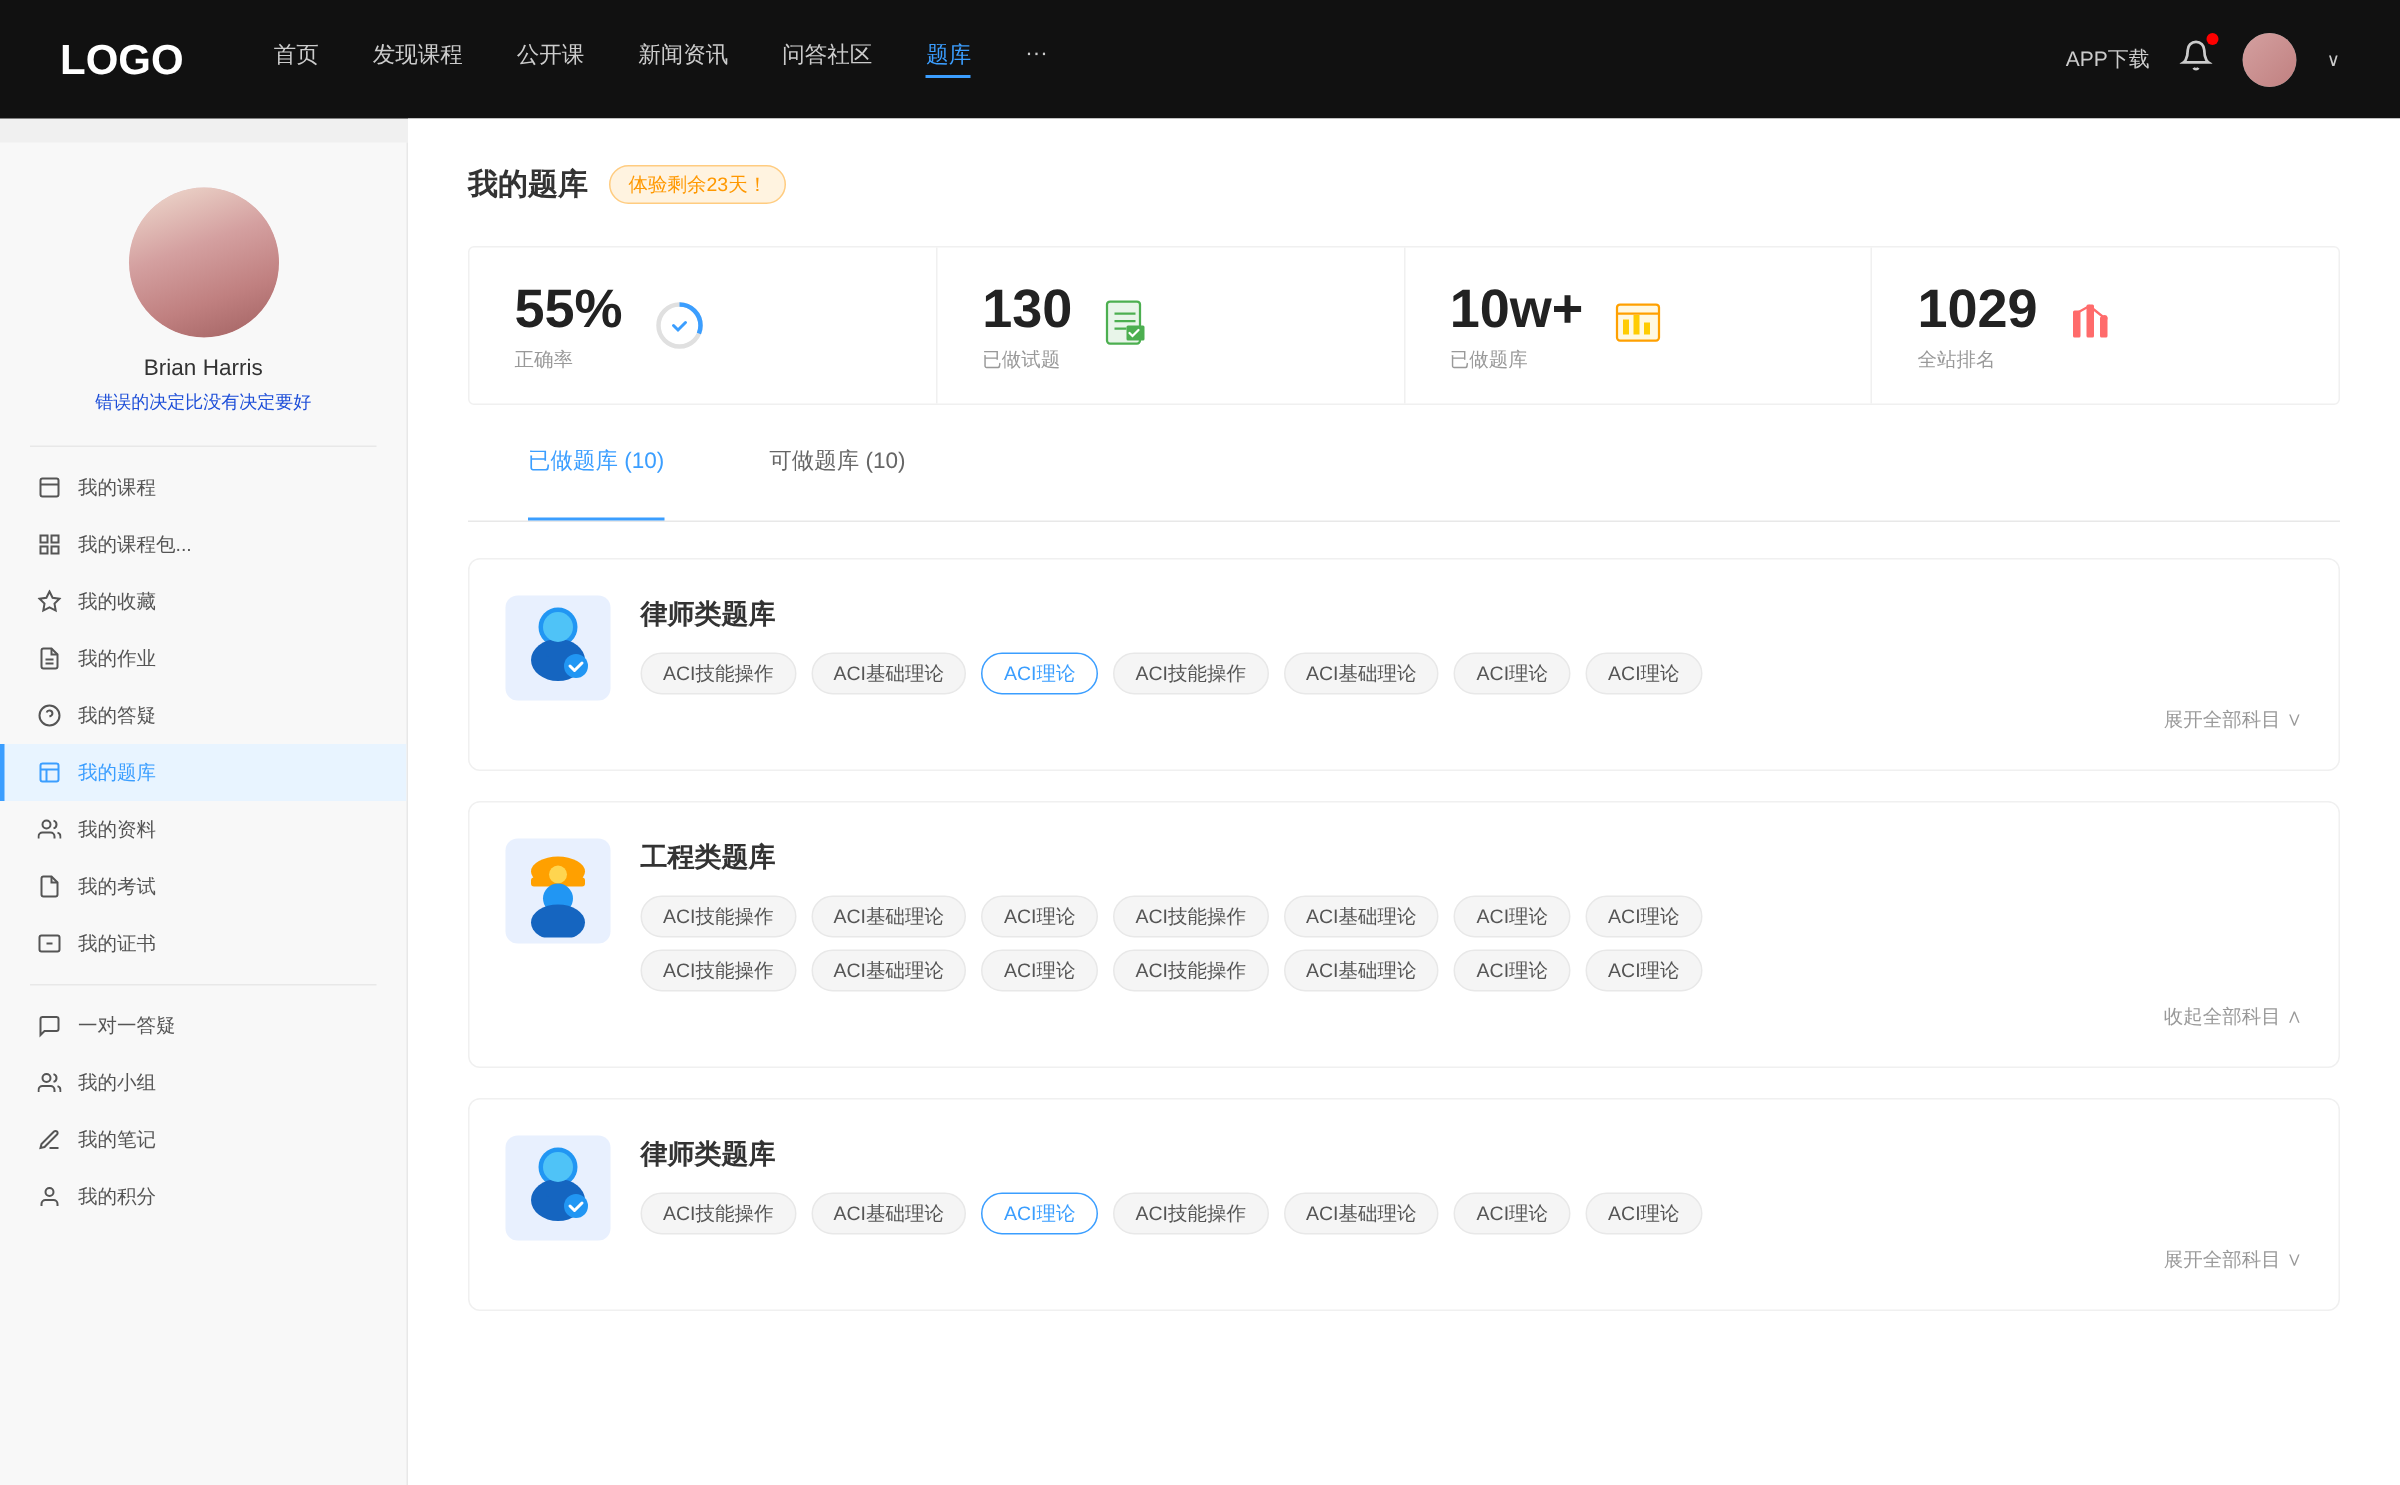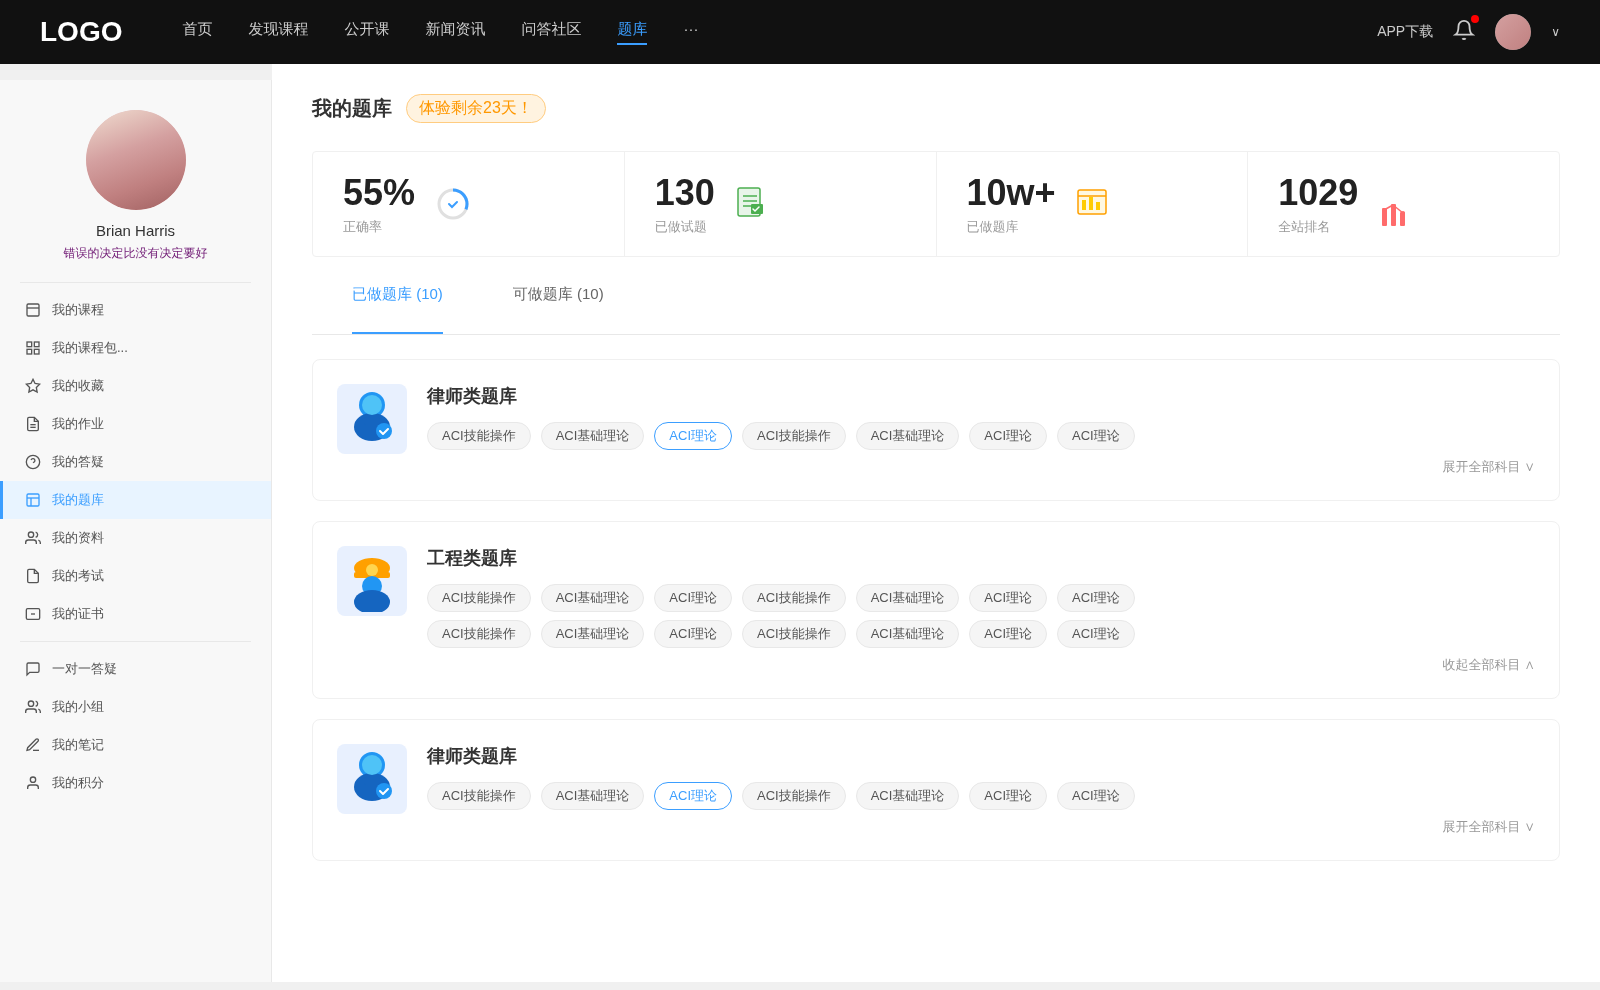--- a/index.html
+++ b/index.html
@@ -1,20 +1,20 @@
 <!DOCTYPE html>
 <html><head>
   <meta charset="utf-8">
   <style>
     * { margin: 0; padding: 0; box-sizing: border-box; }
     body { font-family: -apple-system, BlinkMacSystemFont, "PingFang SC", "Microsoft YaHei", sans-serif; background: #f0f0f0; width: 1600px; height: 990px; overflow: hidden; }
 
     
     .navbar {
-      width: 100%; height: 64px; background: #111; display: flex; align-items: center; padding: 0 40px;
+      width: 100%; height: 79px; background: #111; display: flex; align-items: center; padding: 0 40px;
     }
     .navbar-logo { color: white; font-size: 28px; font-weight: bold; margin-right: 60px; }
     .navbar-nav { display: flex; gap: 36px; flex: 1; }
     .nav-item { color: #ccc; font-size: 15px; cursor: pointer; }
     .nav-item.active { color: #3b9eff; border-bottom: 2px solid #3b9eff; padding-bottom: 4px; }
     .navbar-right { display: flex; align-items: center; gap: 20px; }
     .app-download { color: #ccc; font-size: 14px; cursor: pointer; margin-left: 21px; }
     .bell-icon { position: relative; cursor: pointer; }
     .bell-badge { position: absolute; top: -4px; right: -4px; background: red; width: 8px; height: 8px; border-radius: 50%; }
     .avatar-circle { width: 36px; height: 36px; border-radius: 50%; background: #888; overflow: hidden; display: flex; align-items: center; justify-content: center; cursor: pointer; }
@@ -23,42 +23,42 @@
 
     
     .main-layout { display: flex; height: calc(990px - 72px); }
 
     
     .sidebar { width: 272px; background: #f8f8f8; border-right: 1px solid #e8e8e8; padding: 0; flex-shrink: 0; overflow-y: auto; margin-top: 16px; }
     .profile-section { display: flex; flex-direction: column; align-items: center; padding: 30px 20px 20px; }
     .avatar-large { width: 100px; height: 100px; border-radius: 50%; background: linear-gradient(135deg, #e8c8c8, #d4a0a0); overflow: hidden; margin-bottom: 12px; }
     .avatar-large-img { width: 100%; height: 100%; background: linear-gradient(160deg, #f0ddd0 0%, #d4a0a0 40%, #c08080 70%, #a06060 100%); border-radius: 50%; }
     .user-name { font-size: 15px; color: #333; font-weight: 500; margin-bottom: 6px; }
-    .user-motto { font-size: 12px; color: #701a75; text-align: center; }
+    .user-motto { font-size: 12px; color: #1d4ed8; text-align: center; }
     .sidebar-divider { height: 1px; background: #e8e8e8; margin: 0 20px; }
     .sidebar-menu { padding: 8px 0; }
     .sidebar-item { display: flex; align-items: center; gap: 10px; padding: 10px 24px; cursor: pointer; color: #555; font-size: 13px; position: relative; }
     .sidebar-item.active { color: #3b9eff; background: #e8f4ff; }
     .sidebar-item.active::before { content: ''; position: absolute; left: 0; top: 0; bottom: 0; width: 3px; background: #3b9eff; }
     .sidebar-icon { width: 18px; height: 18px; display: flex; align-items: center; justify-content: center; font-size: 14px; color: inherit; }
     .dot-badge { width: 7px; height: 7px; background: red; border-radius: 50%; margin-left: 2px; }
 
     
     .content { flex: 1; background: white; overflow-y: auto; padding: 0; }
     .content-inner { padding: 30px 40px; }
 
     
     .page-header { display: flex; align-items: center; gap: 14px; margin-bottom: 28px; }
     .page-title { font-size: 20px; font-weight: 600; color: #333; }
-    .trial-badge { background: #fff3e0; color: #ff9800; border: 1px solid #ffcc80; border-radius: 20px; padding: 3px 12px; font-size: 16px; }
+    .trial-badge { background: #fff3e0; color: #ff9800; border: 1px solid #ffcc80; border-radius: 20px; padding: 3px 12px; font-size: 13px; }
 
     
     .stats-row { display: flex; gap: 0; border: 1px solid #f0f0f0; border-radius: 4px; margin-bottom: 28px; }
     .stat-item { flex: 1; padding: 20px 30px; display: flex; align-items: center; gap: 20px; border-right: 1px solid #f0f0f0; }
-    .stat-item:last-child { border-right: none; align-items: flex-end; }
+    .stat-item:last-child { border-right: none; }
     .stat-number { font-size: 36px; font-weight: 600; color: #222; }
     .stat-label { font-size: 13px; color: #999; margin-top: 4px; }
     .stat-icon { width: 36px; height: 36px; }
 
     
     .tabs { display: flex; gap: 30px; border-bottom: 1px solid #e8e8e8; margin-bottom: 24px; }
     .tab-item { font-size: 15px; color: #666; padding-bottom: 28px; cursor: pointer; border-bottom: 2px solid transparent; margin-left: 40px; }
     .tab-item.active { color: #3b9eff; border-bottom: 2px solid #3b9eff; font-weight: 500; }
 
     

